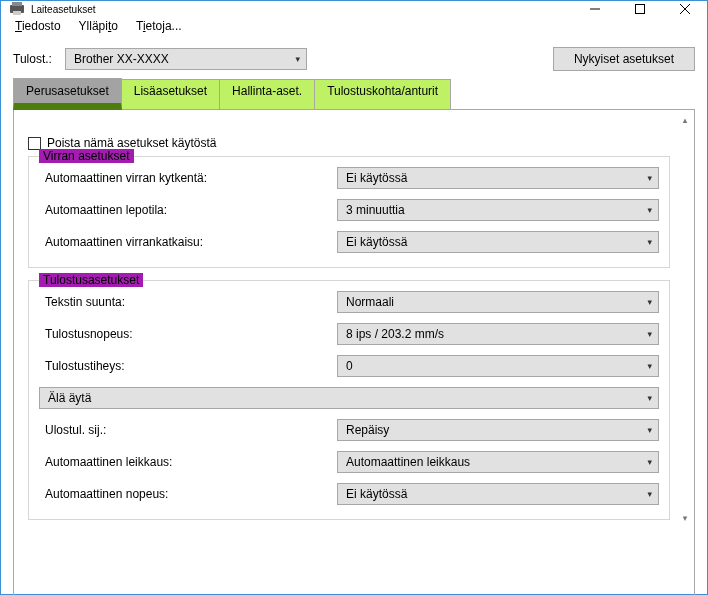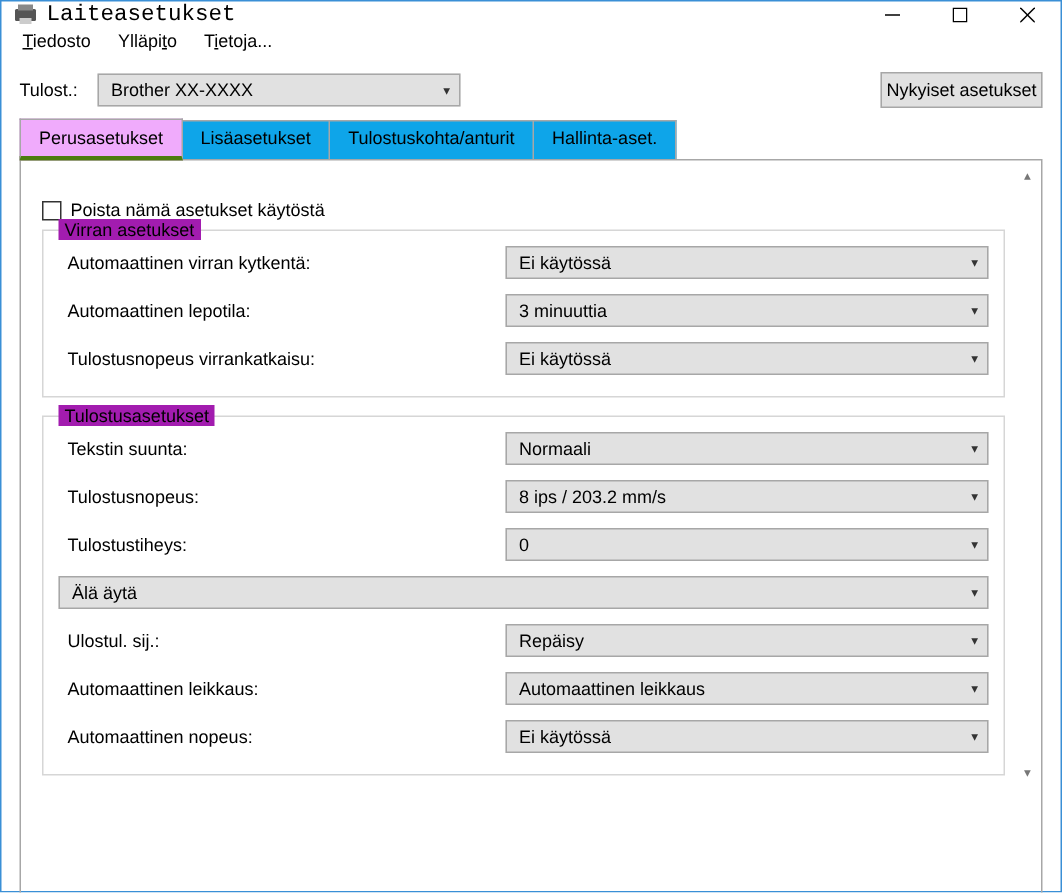--- a/index.html
+++ b/index.html
@@ -1,37 +1,37 @@
 <!DOCTYPE html>
 <html><head>
 <meta charset="utf-8">
 <style>
   * { box-sizing: border-box; font-family: "Segoe UI", Tahoma, sans-serif; font-size: 12px; }
   body { margin: 0; background: #fff; }
   .window { width: 708px; height: 595px; border: 1px solid #3a8fd6; background: #fff; display: flex; flex-direction: column; }
   .titlebar { height: 30px; display: flex; align-items: center; padding: 0 0 0 8px; }
   .titlebar .icon { width: 16px; height: 16px; margin-right: 6px; display: flex; align-items: center; justify-content: center; }
-  .titlebar .title { flex: 1; font-size: 15px; color: #000; font-family: Liberation Mono, monospace; }
+  .titlebar .title { flex: 1; font-size: 10px; color: #000; }
   .titlebar .winbtns { display: flex; height: 100%; }
   .titlebar .winbtn { width: 45px; display: flex; align-items: center; justify-content: center; cursor: default; }
   .menubar { height: 22px; display: flex; align-items: center; padding: 0 6px; gap: 2px; border-bottom: 0; }
   .menubar .menuitem { padding: 2px 8px; cursor: default; }
   .menubar .menuitem .u { text-decoration: underline; }
   .toprow { display: flex; align-items: center; padding: 12px 12px 8px 12px; }
   .toprow .lbl { width: 52px; color: #000; }
   .toprow .printer-select { width: 242px; }
   .toprow .spacer { flex: 1; }
-  .btn { border: 1px solid #a7a7a7; background: #e1e1e1; padding: 4px 3px; cursor: default; text-align: center; }
+  .btn { border: 1px solid #a7a7a7; background: #e1e1e1; padding: 4px 20px; cursor: default; text-align: center; }
   .select { border: 1px solid #a7a7a7; background: #e1e1e1; padding: 3px 22px 3px 8px; position: relative; cursor: default; }
   .select .caret { position: absolute; right: 6px; top: 50%; transform: translateY(-50%); font-size: 9px; color: #333; pointer-events: none; }
   .tabs-wrap { padding: 0 12px; }
   .tabstrip { display: flex; position: relative; z-index: 2; }
-  .tab { border: 1px solid #a7a7a7; border-bottom: none; padding: 4px 12px; background: #0ea5e9; margin-right: 0; cursor: default; position: relative; }
+  .tab { border: 1px solid #a7a7a7; border-bottom: none; padding: 4px 12px; background: #bef264; margin-right: 0; cursor: default; position: relative; }
   .tab + .tab { border-left: none; }
-  .tab.active { background: #f0abfc; top: 1px; padding-top: 5px; padding-bottom: 5px; margin-top: -2px; z-index: 3; border-bottom: 3px solid #4d7c0f;}
+  .tab.active { background: #a3a3a3; top: 1px; padding-top: 5px; padding-bottom: 5px; margin-top: -2px; z-index: 3; border-bottom: 7px solid #4d7c0f;}
   .tabpanel { border: 1px solid #a7a7a7; padding: 26px 10px 6px 10px; position: relative; height: 504px; overflow: hidden; }
   .scrollbar { position: absolute; right: 2px; top: 2px; width: 14px; height: 414px; background: transparent; display: flex; flex-direction: column; align-items: center; }
   .scroll-arrow { width: 14px; height: 16px; display: flex; align-items: center; justify-content: center; color: #777; font-size: 9px; }
   .scroll-track { flex: 1; }
   .checkrow { display: flex; align-items: center; gap: 6px; margin: 0 0 6px 4px; }
   .checkbox { width: 13px; height: 13px; border: 1px solid #333; background: #fff; display: inline-block; }
   .fieldset { border: 1px solid #d6d6d6; margin: 2px 14px 12px 4px; padding: 10px 10px 4px 10px; position: relative; }
   .legend { position: absolute; top: -8px; left: 10px; background: #a21caf; padding: 0 4px; color: #000; }
   .row { display: flex; align-items: center; margin-bottom: 10px; }
   .row .rlabel { width: 298px; padding-left: 6px; color: #000; }
@@ -91,22 +91,22 @@
       <span class="caret">▾</span>
     </div>
     <div class="spacer"></div>
     <div class="btn"><span>Nykyiset asetukset</span></div>
   </div>
 
   <div class="tabs-wrap">
     <div class="tabstrip">
       <div class="tab active"><span>Perusasetukset</span></div>
       <div class="tab"><span>Lisäasetukset</span></div>
+      <div class="tab"><span>Hallinta-aset.</span></div>
       <div class="tab"><span>Tulostuskohta/anturit</span></div>
-      <div class="tab"><span>Hallinta-aset.</span></div>
     </div>
     <div class="tabpanel">
 
       <div class="checkrow">
         <span class="checkbox"></span>
         <span>Poista nämä asetukset käytöstä</span>
       </div>
 
       <div class="fieldset">
         <div class="legend">Virran asetukset</div>
@@ -116,21 +116,21 @@
               <div class="select"><span>Ei käytössä</span><span class="caret">▾</span></div>
             </div>
         </div>
         <div class="row">
           <div class="rlabel">Automaattinen lepotila:</div>
           <div class="rctrl">
               <div class="select"><span>3 minuuttia</span><span class="caret">▾</span></div>
             </div>
         </div>
         <div class="row">
-          <div class="rlabel">Tulostusnopeus virrankatkaisu:</div>
+          <div class="rlabel">Automaattinen virrankatkaisu:</div>
           <div class="rctrl">
               <div class="select"><span>Ei käytössä</span><span class="caret">▾</span></div>
             </div>
         </div>
       </div>
 
       <div class="fieldset">
         <div class="legend">Tulostusasetukset</div>
         <div class="row">
           <div class="rlabel">Tekstin suunta:</div>

